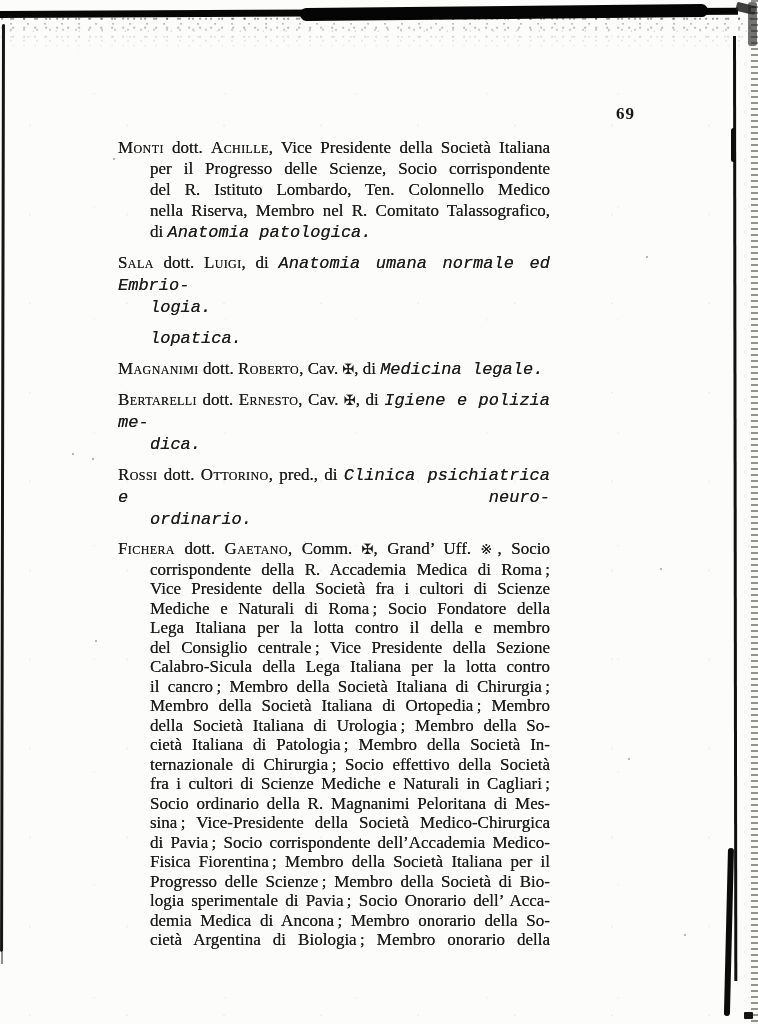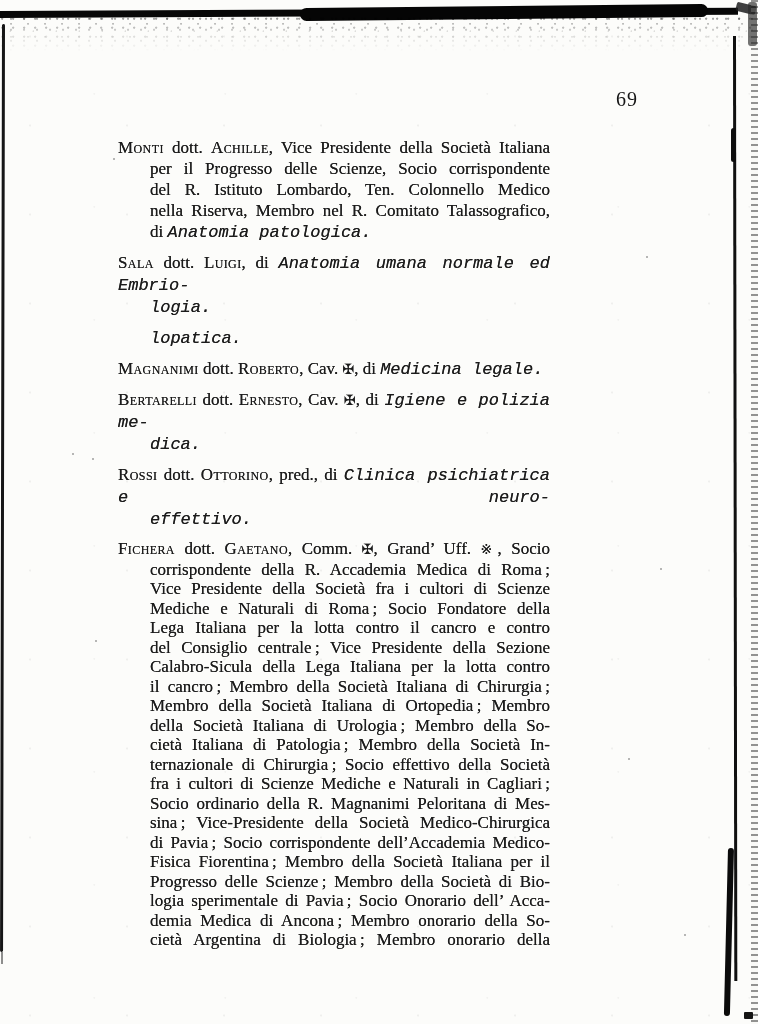--- a/index.html
+++ b/index.html
@@ -41,21 +41,21 @@
   .right-edge-strip { position:absolute; left:751px; top:0; width:7px; height:1024px; opacity:.55;
     background:repeating-linear-gradient(180deg, rgba(25,25,25,.85) 0 2px, rgba(246,246,243,.9) 2px 6px); }
   .right-edge-topblob { position:absolute; left:748px; top:2px; width:9px; height:44px;
     background:#2a2a2a; opacity:.65; border-radius:3px; }
   .bottom-right-mark { position:absolute; left:744px; top:1012px; width:9px; height:7px;
     background:#141414; border-radius:1px; }
   .bottom-left-mark { position:absolute; left:1px; top:952px; width:2px; height:12px;
     background:#444; opacity:.6; }
   .speck { position:absolute; width:2px; height:2px; border-radius:50%; background:#2e2e2e; opacity:.45; }
   
-  .page-number { position:absolute; left:616px; top:88px; font-size:20px; font-weight:normal;
+  .page-number { position:absolute; left:616px; top:104px; font-size:17px; font-weight:bold;
     letter-spacing:1px; color:#161616; }
   .content { position:absolute; left:118px; top:128px; width:432px; }
   .entry { margin:9px 0 9px 0; }
   .line { font-size:17px; line-height:21px; text-align:justify; text-align-last:justify;
     padding-left:32px; white-space:normal; text-shadow:0 0 .4px rgba(12,12,12,.8); }
   .line.first { padding-left:0; }
   .line.last { text-align-last:left; }
   .entry:last-child .line { line-height:19.5px; }
   .sc { font-variant:small-caps; letter-spacing:.4px; }
   .it { font-style:italic;font-family:Liberation Mono, monospace; }
@@ -105,28 +105,28 @@
       </div>
       <div class="entry">
         <div class="line first last"><span class="sc">Magnanimi</span><span class="n"> dott. </span><span class="sc">Roberto</span><span class="n">, Cav. </span><span class="sym">✠</span><span class="n">, di </span><span class="it">Medicina legale.</span></div>
       </div>
       <div class="entry">
         <div class="line first"><span class="sc">Bertarelli</span><span class="n"> dott. </span><span class="sc">Ernesto</span><span class="n">, Cav. </span><span class="sym">✠</span><span class="n">, di </span><span class="it">Igiene e polizia me-</span></div>
         <div class="line last"><span class="it">dica.</span></div>
       </div>
       <div class="entry">
         <div class="line first"><span class="sc">Rossi</span><span class="n"> dott. </span><span class="sc">Ottorino</span><span class="n">, pred., di </span><span class="it">Clinica psichiatrica e neuro-</span></div>
-        <div class="line last"><span class="it">effettivo.</span></div>
+        <div class="line last"><span class="it">ordinario.</span></div>
       </div>
       <div class="entry">
         <div class="line first"><span class="sc">Fichera</span><span class="n"> dott. </span><span class="sc">Gaetano</span><span class="n">, Comm. </span><span class="sym">✠</span><span class="n">, Grand’ Uff. </span><span class="sym">※</span><span class="n">, Socio</span></div>
         <div class="line"><span class="n">corrispondente della R. Accademia Medica di Roma ;</span></div>
         <div class="line"><span class="n">Vice Presidente della Società fra i cultori di Scienze</span></div>
         <div class="line"><span class="n">Mediche e Naturali di Roma ; Socio Fondatore della</span></div>
-        <div class="line"><span class="n">Lega Italiana per la lotta contro il cancro e contro</span></div>
+        <div class="line"><span class="n">Lega Italiana per la lotta contro il della e membro</span></div>
         <div class="line"><span class="n">del Consiglio centrale ; Vice Presidente della Sezione</span></div>
         <div class="line"><span class="n">Calabro-Sicula della Lega Italiana per la lotta contro</span></div>
         <div class="line"><span class="n">il cancro ; Membro della Società Italiana di Chirurgia ;</span></div>
         <div class="line"><span class="n">Membro della Società Italiana di Ortopedia ; Membro</span></div>
         <div class="line"><span class="n">della Società Italiana di Urologia ; Membro della So-</span></div>
         <div class="line"><span class="n">cietà Italiana di Patologia ; Membro della Società In-</span></div>
         <div class="line"><span class="n">ternazionale di Chirurgia ; Socio effettivo della Società</span></div>
         <div class="line"><span class="n">fra i cultori di Scienze Mediche e Naturali in Cagliari ;</span></div>
         <div class="line"><span class="n">Socio ordinario della R. Magnanimi Peloritana di Mes-</span></div>
         <div class="line"><span class="n">sina ; Vice-Presidente della Società Medico-Chirurgica</span></div>

